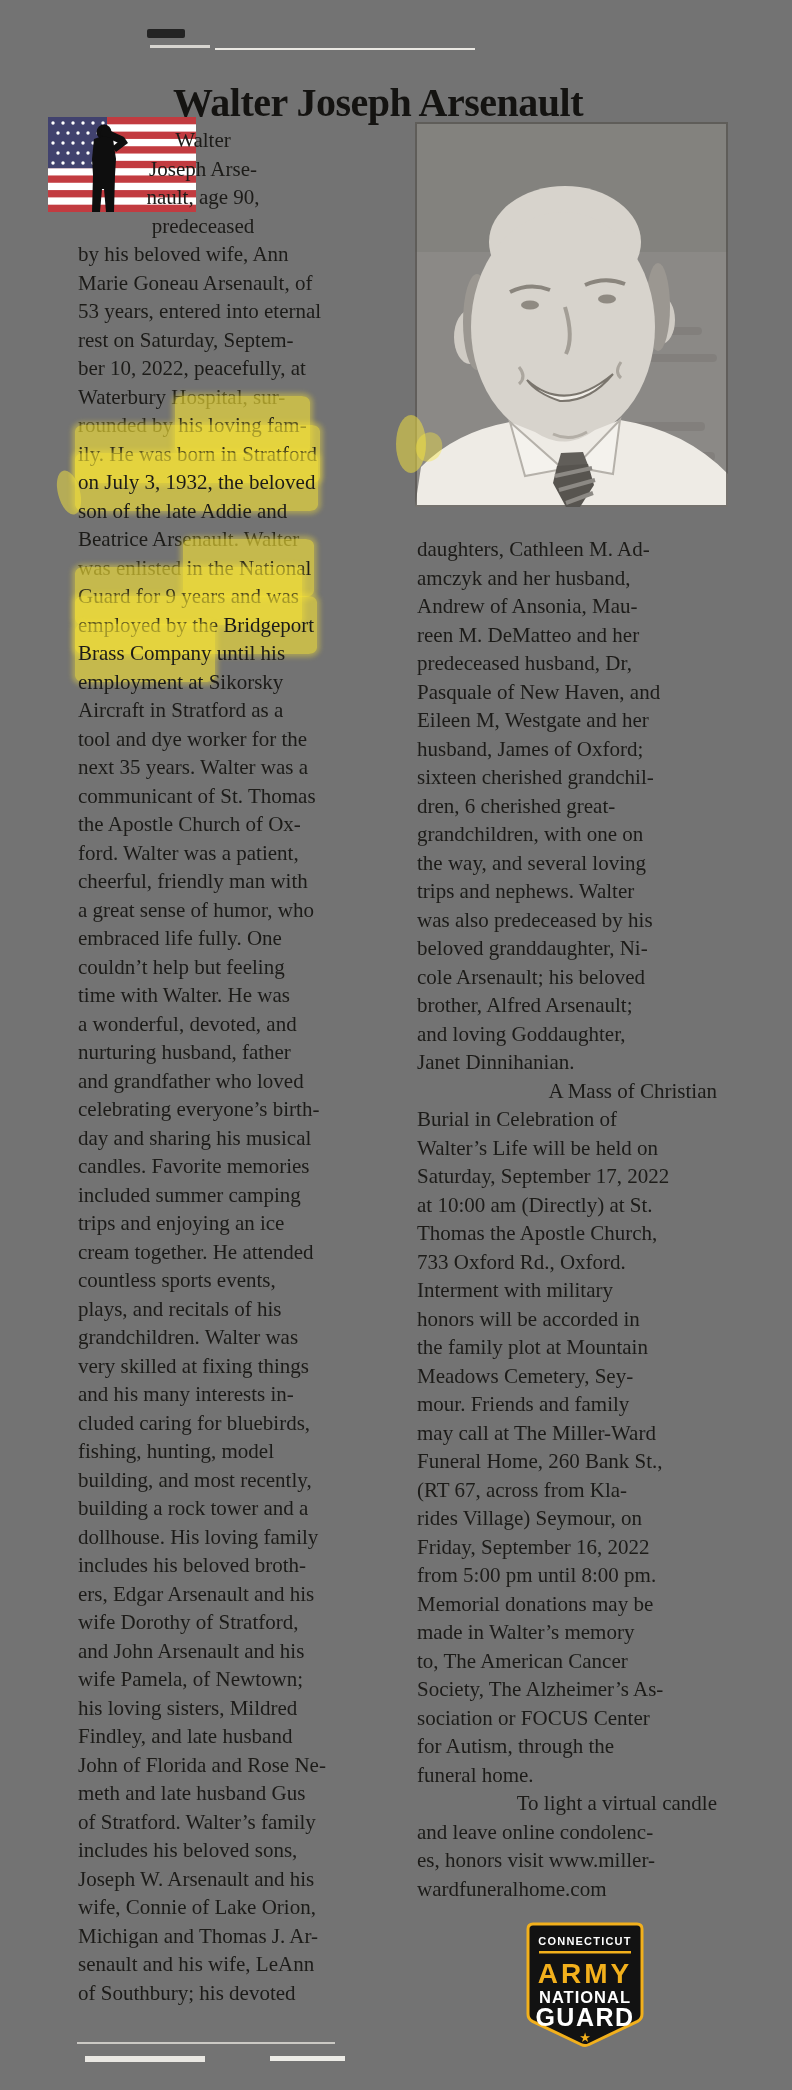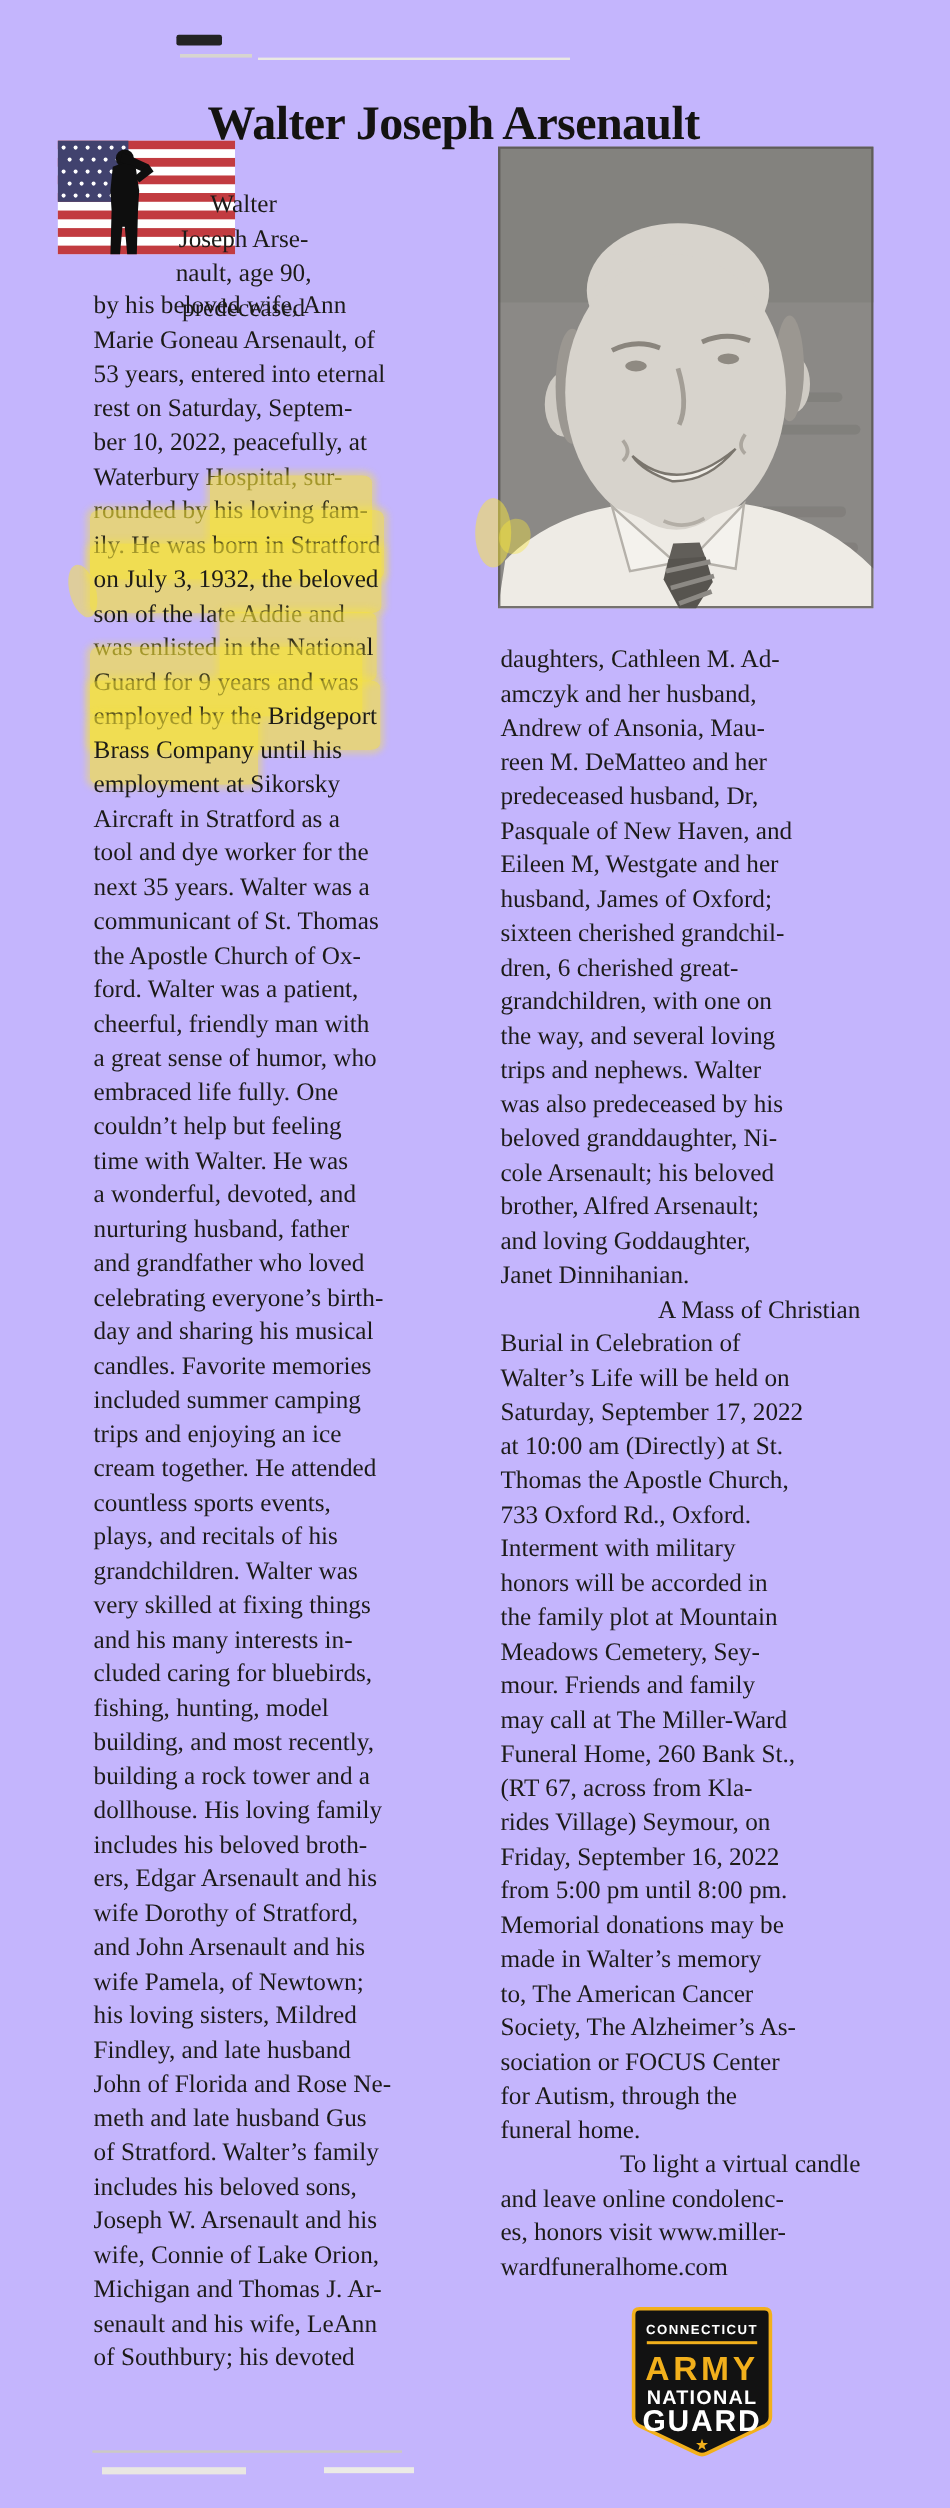--- a/index.html
+++ b/index.html
@@ -1,27 +1,27 @@
 <!DOCTYPE html>
 <html><head>
 <meta charset="utf-8">
 <style>
   html,body{margin:0;padding:0;background:#e9e7e2;}
   #page{
     position:relative;width:792px;height:2090px;margin:0 auto;
-    background:#c4b5fd;overflow:hidden;
+    background:#737373;overflow:hidden;
     font-family:"Liberation Serif", serif;color:#1c1b18;
   }
   #headline{
     position:absolute;top:52px;left:-18px;width:792px;text-align:center;
     font-size:40px;font-weight:bold;letter-spacing:-0.5px;color:#141311;
     font-family:"Liberation Serif", serif;white-space:nowrap;
   }
   .col{position:absolute;font-size:21px;}
-  #left-intro{left:118px;top:126px;width:170px;text-align:center;margin-top:30px;}
+  #left-intro{left:118px;top:126px;width:170px;text-align:center;}
   #left-lines{left:78px;top:240px;width:238px;}
   #right-lines{left:417px;top:535px;width:300px;}
   .tline{white-space:nowrap;height:28.5px;line-height:28.5px;}
   .tline.indent{padding-left:20px;text-align:right;}
   .hl{
     background:rgba(247,227,54,0.62);
     box-shadow:0 0 5px 3px rgba(247,227,54,0.40);
     border-radius:8px/6px;padding:17px 3px;margin:-1px -3px;
   }
   .art{position:absolute;}
@@ -152,20 +152,21 @@
       <div class="tline">by his beloved wife, Ann</div>
       <div class="tline">Marie Goneau Arsenault, of</div>
       <div class="tline">53 years, entered into eternal</div>
       <div class="tline">rest on Saturday, Septem-</div>
       <div class="tline">ber 10, 2022, peacefully, at</div>
       <div class="tline">Waterbury Hospital, sur-</div>
       <div class="tline"><span>rounded by </span><span class="hl">his loving fam-</span></div>
       <div class="tline"><span class="hl">ily. He was born in Stratford</span></div>
       <div class="tline"><span class="hl">on July 3, 1932, the beloved</span></div>
       <div class="tline">son of the late Addie and</div>
+      <div class="tline">Beatrice Arsenault. Walter</div>
       <div class="tline"><span>was enlisted </span><span class="hl">in the National</span></div>
       <div class="tline"><span class="hl">Guard for 9 years and was</span></div>
       <div class="tline"><span class="hl">employed by the Bridgeport</span></div>
       <div class="tline"><span class="hl">Brass Company</span><span> until his</span></div>
       <div class="tline">employment at Sikorsky</div>
       <div class="tline">Aircraft in Stratford as a</div>
       <div class="tline">tool and dye worker for the</div>
       <div class="tline">next 35 years. Walter was a</div>
       <div class="tline">communicant of St. Thomas</div>
       <div class="tline">the Apostle Church of Ox-</div>

